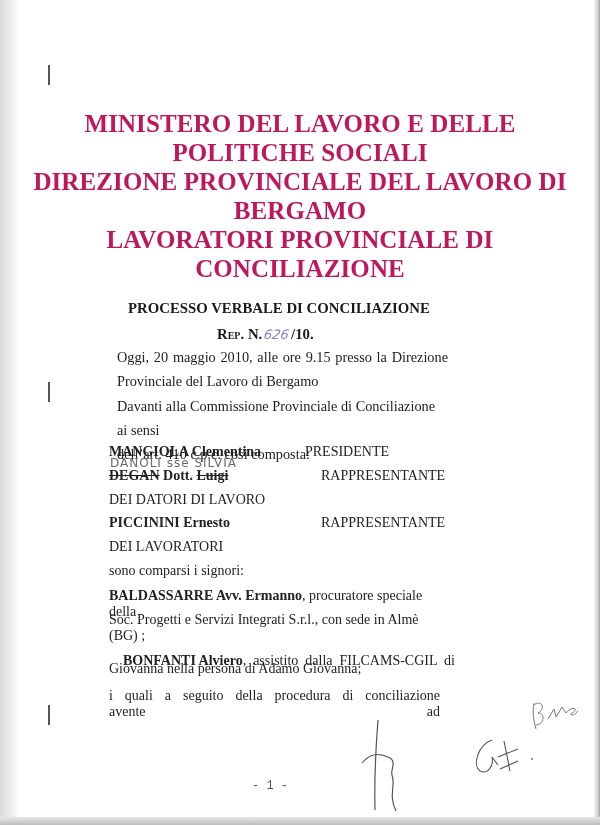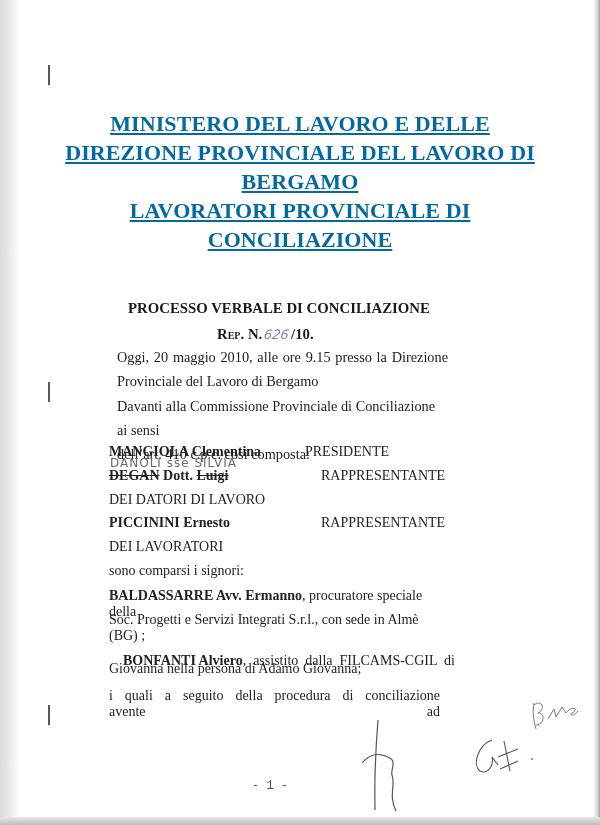--- a/index.html
+++ b/index.html
@@ -48,25 +48,24 @@
     }
     .header {
       position: absolute;
       left: 0;
       width: 600px;
       top: 109px;
       text-align: center;
     }
     .header-line {
       font-weight: bold;
-      font-size: 22px;
+      font-size: 25px;
       line-height: 29px;
       letter-spacing: 0.1px;
-      color: #0369a1;
-      text-decoration: underline;
+      color: #be185d;
     }
     .title {
       position: absolute;
       left: 128px;
       top: 300px;
       font-weight: bold;
       font-size: 14.8px;
       color: #1a1a1a;
       text-align: center;
     }
@@ -142,20 +141,21 @@
   <div class="left-edge"></div>
   <div class="right-edge"></div>
   <div class="bottom-edge"></div>
 
   <div class="margin-mark" style="top:65px;"></div>
   <div class="margin-mark" style="top:382px;"></div>
   <div class="margin-mark" style="top:705px;"></div>
 
   <div class="header">
     <div class="header-line">MINISTERO DEL LAVORO E  DELLE</div>
+    <div class="header-line">POLITICHE SOCIALI</div>
     <div class="header-line">DIREZIONE PROVINCIALE DEL LAVORO DI</div>
     <div class="header-line">BERGAMO</div>
     <div class="header-line">LAVORATORI PROVINCIALE DI</div>
     <div class="header-line">CONCILIAZIONE</div>
   </div>
 
   <div class="title">PROCESSO VERBALE DI CONCILIAZIONE</div>
 
   <div class="rep">
     <span class="sc">Rep.</span>

